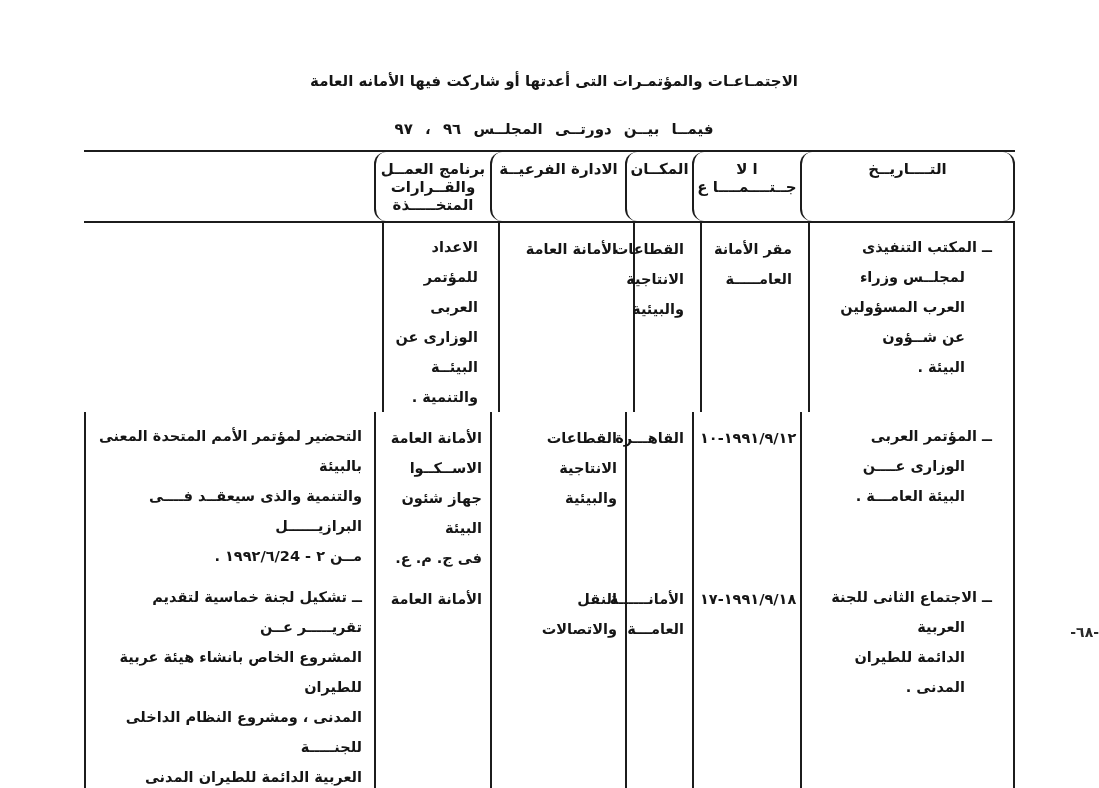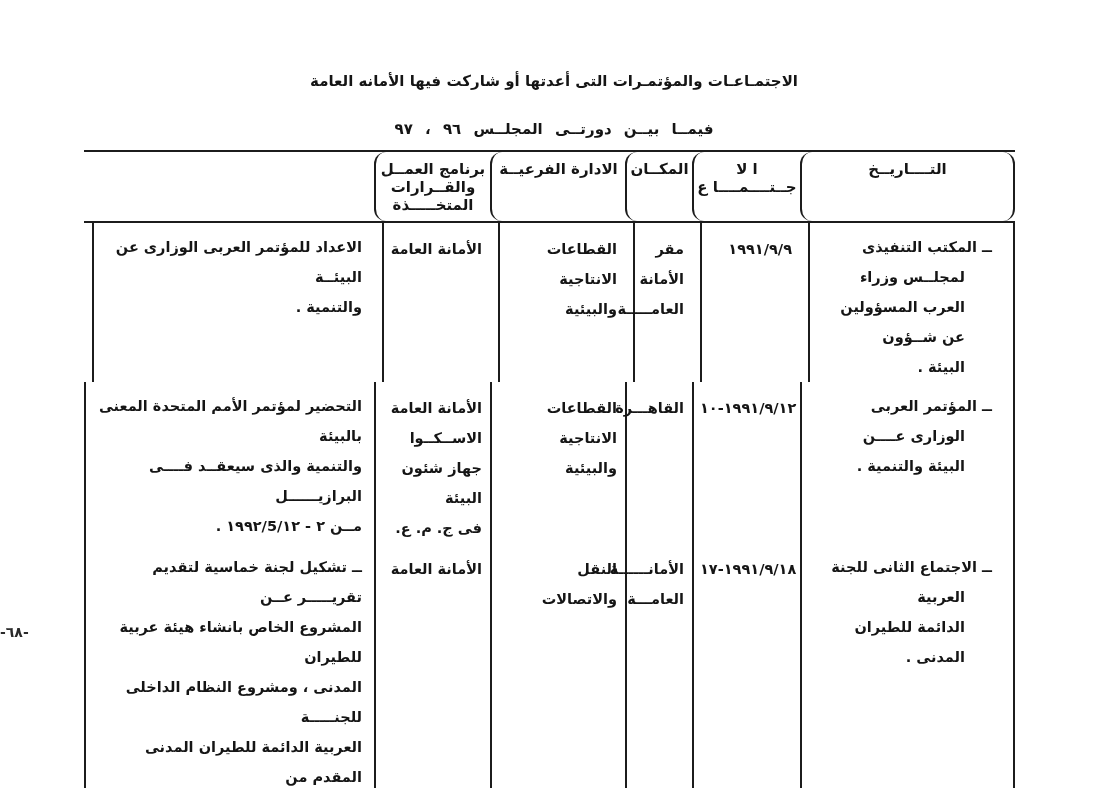--- a/index.html
+++ b/index.html
@@ -42,21 +42,21 @@
   .row2 .bcell { min-height: 141px; }
   .row3 .bcell { min-height: 184px; }
 
   .cell-meeting { padding-right: 48px; text-indent: -27px; padding-left: 16px; }
   .cell-center  { text-align: right; padding-top: 11px; }
   .cell-date    { direction: ltr; }
   .cell-program { text-align: right; padding-right: 12px; padding-left: 9px; }
 
   .pagenum {
     position: absolute; top: 624px; left: 0; right: 0;
-    text-align: left; font-size: 14px; color: #2a2a2a;
+    text-align: right; font-size: 14px; color: #2a2a2a;
   }
 </style>
 </head>
 <body>
 
 <div class="page">
 
   <div class="titles">
     <div class="title-line1">الاجتمـاعـات والمؤتمـرات التى أعدتها أو شاركت فيها الأمانه العامة</div>
     <div class="title-line2">فيمــا بيــن دورتــى المجلــس ٩٦ ، ٩٧</div>
@@ -69,44 +69,43 @@
       <div class="hcell">ا لا جــتــــمــــا ع</div>
       <div class="hcell">المكــان</div>
       <div class="hcell">الادارة الفرعيــة</div>
       <div class="hcell">برنامج العمــل والقــرارات المتخـــــذة</div>
     </div>
 
     <div class="grid-row row1">
       <div class="bcell cell-meeting">ــ  المكتب التنفيذى لمجلــس وزراء
 العرب المسؤولين عن شــؤون
 البيئة .</div>
-      <div class="bcell cell-center cell-date" dir="ltr">١٩٩١/٩/٩</div>
       <div class="bcell cell-center">مقر الأمانة
 العامـــــة</div>
       <div class="bcell cell-center">القطاعات الانتاجية
 والبيئية</div>
       <div class="bcell cell-center">الأمانة العامة</div>
       <div class="bcell cell-program">الاعداد للمؤتمر العربى الوزارى عن البيئــة
 والتنمية .</div>
     </div>
 
     <div class="grid-row row2">
       <div class="bcell cell-meeting">ــ  المؤتمر العربى الوزارى عــــن
-البيئة والتنمية .</div>
+البيئة العامـــة .</div>
       <div class="bcell cell-center cell-date" dir="ltr">١٩٩١/٩/١٢-١٠</div>
       <div class="bcell cell-center">القاهـــرة</div>
       <div class="bcell cell-center">القطاعات الانتاجية
 والبيئية</div>
       <div class="bcell cell-center">الأمانة العامة
 الاســكــوا
 جهاز شئون البيئة
 فى ج. م. ع.</div>
       <div class="bcell cell-program">التحضير لمؤتمر الأمم المتحدة المعنى بالبيئة
 والتنمية والذى سيعقــد فــــى البرازيــــــل
-مــن ٢ - ١٩٩٢/5/١٢ .</div>
+مــن ٢ - ١٩٩٢/٦/24 .</div>
     </div>
 
     <div class="grid-row row3">
       <div class="bcell cell-meeting">ــ  الاجتماع الثانى للجنة العربية
 الدائمة للطيران المدنى .</div>
       <div class="bcell cell-center cell-date" dir="ltr">١٩٩١/٩/١٨-١٧</div>
       <div class="bcell cell-center">الأمانــــــة
 العامـــة</div>
       <div class="bcell cell-center">النقل والاتصالات</div>
       <div class="bcell cell-center">الأمانة العامة</div>

